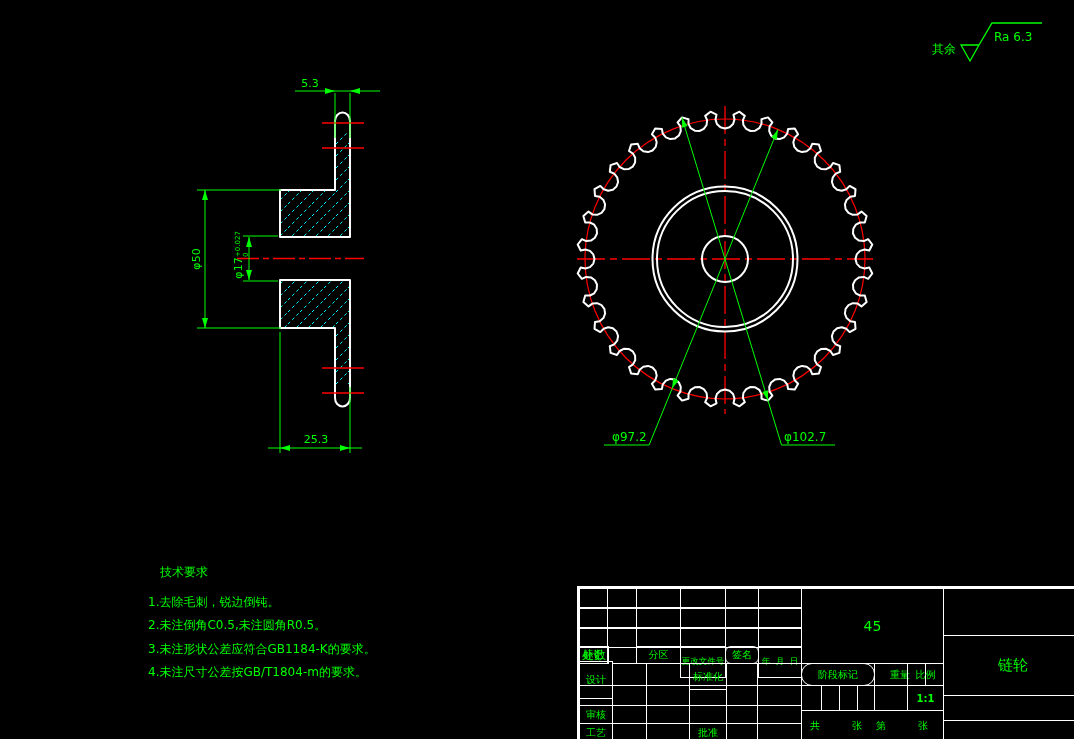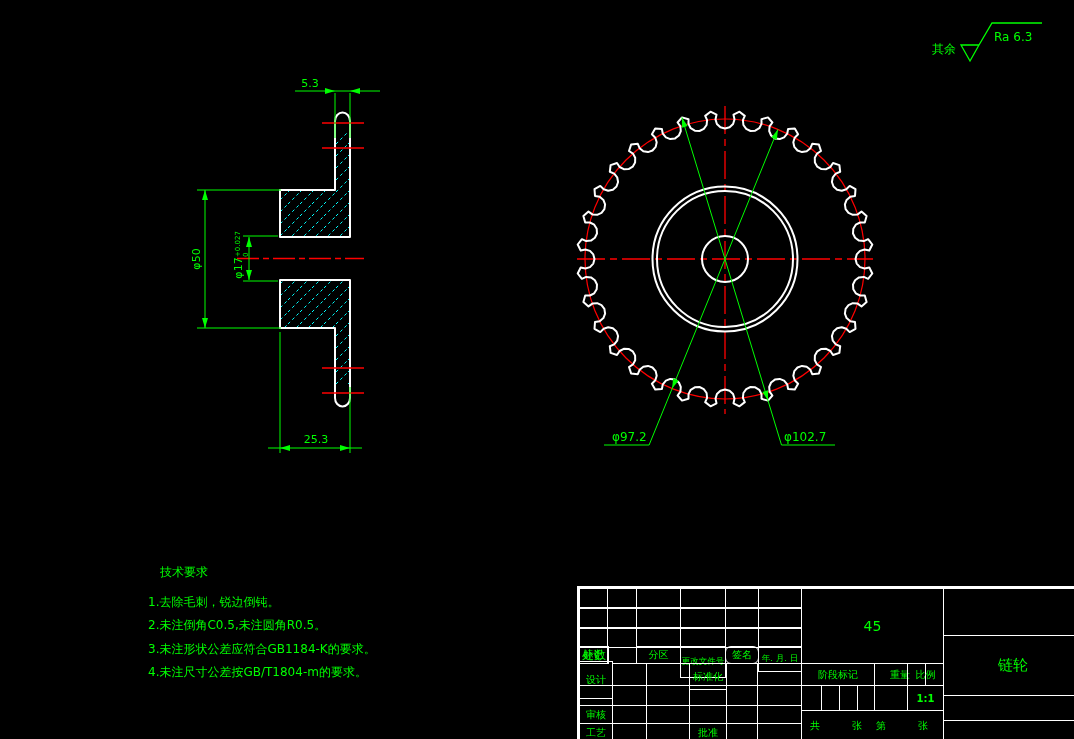--- a/index.html
+++ b/index.html
@@ -133,21 +133,21 @@
       <div class="tb-cell" style="left: 607px; top: 627px; width: 30px; height: 21px; font-size: 10px;"></div>
       <div class="tb-cell" style="left: 636px; top: 627px; width: 45px; height: 21px; font-size: 10px;"></div>
       <div class="tb-cell" style="left: 680px; top: 627px; width: 46px; height: 21px; font-size: 10px;"></div>
       <div class="tb-cell" style="left: 725px; top: 627px; width: 34px; height: 21px; font-size: 10px;"></div>
       <div class="tb-cell" style="left: 758px; top: 627px; width: 44px; height: 21px; font-size: 10px;"></div>
       <div class="tb-cell" style="left: 579px; top: 646px; width: 29px; height: 18px; font-size: 10px;">标记</div>
       <div class="tb-cell" style="left: 579px; top: 646px; width: 30px; height: 18px; font-size: 12px;">处数</div>
       <div class="tb-cell" style="left: 636px; top: 646px; width: 45px; height: 18px; font-size: 10px;">分区</div>
       <div class="tb-cell" style="left: 680px; top: 646px; width: 46px; height: 32px; font-size: 8.5px;">更改文件号</div>
       <div class="tb-cell" style="left: 725px; top: 646px; width: 34px; height: 18px; font-size: 10px; border-radius: 6px;">签名</div>
-      <div class="tb-cell" style="left: 758px; top: 646px; width: 44px; height: 26px; font-size: 8.5px;">年. 月. 日</div>
+      <div class="tb-cell" style="left: 758px; top: 646px; width: 44px; height: 32px; font-size: 8.5px;">年. 月. 日</div>
       <div class="tb-cell" style="left: 579px; top: 661px; width: 34px; height: 38px; font-size: 10px;">设计</div>
       <div class="tb-cell" style="left: 612px; top: 663px; width: 35px; height: 23px; font-size: 10px;"></div>
       <div class="tb-cell" style="left: 646px; top: 663px; width: 44px; height: 23px; font-size: 10px;"></div>
       <div class="tb-cell" style="left: 689px; top: 663px; width: 38px; height: 27px; font-size: 10px;">标准化</div>
       <div class="tb-cell" style="left: 726px; top: 663px; width: 32px; height: 23px; font-size: 10px;"></div>
       <div class="tb-cell" style="left: 757px; top: 663px; width: 45px; height: 23px; font-size: 10px;"></div>
       <div class="tb-cell" style="left: 579px; top: 685px; width: 34px; height: 21px; font-size: 10px;"></div>
       <div class="tb-cell" style="left: 612px; top: 685px; width: 35px; height: 21px; font-size: 10px;"></div>
       <div class="tb-cell" style="left: 646px; top: 685px; width: 44px; height: 21px; font-size: 10px;"></div>
       <div class="tb-cell" style="left: 689px; top: 685px; width: 38px; height: 21px; font-size: 10px;"></div>
@@ -159,21 +159,21 @@
       <div class="tb-cell" style="left: 689px; top: 705px; width: 38px; height: 19px; font-size: 10px;"></div>
       <div class="tb-cell" style="left: 726px; top: 705px; width: 32px; height: 19px; font-size: 10px;"></div>
       <div class="tb-cell" style="left: 757px; top: 705px; width: 45px; height: 19px; font-size: 10px;"></div>
       <div class="tb-cell" style="left: 579px; top: 723px; width: 34px; height: 20px; font-size: 10px;">工艺</div>
       <div class="tb-cell" style="left: 612px; top: 723px; width: 35px; height: 20px; font-size: 10px;"></div>
       <div class="tb-cell" style="left: 646px; top: 723px; width: 44px; height: 20px; font-size: 10px;"></div>
       <div class="tb-cell" style="left: 689px; top: 723px; width: 38px; height: 20px; font-size: 10px;">批准</div>
       <div class="tb-cell" style="left: 726px; top: 723px; width: 32px; height: 20px; font-size: 10px;"></div>
       <div class="tb-cell" style="left: 757px; top: 723px; width: 45px; height: 20px; font-size: 10px;"></div>
       <div class="tb-cell" style="left: 801px; top: 588px; width: 143px; height: 76px; font-size: 14px;">45</div>
-      <div class="tb-cell" style="left: 801px; top: 663px; width: 74px; height: 23px; font-size: 10px;">阶段标记</div>
+      <div class="tb-cell" style="left: 801px; top: 663px; width: 74px; height: 23px; font-size: 10px; border-radius: 11px;">阶段标记</div>
       <div class="tb-cell" style="left: 874px; top: 663px; width: 52px; height: 23px; font-size: 10px;">重量</div>
       <div class="tb-cell" style="left: 907px; top: 663px; width: 37px; height: 23px; font-size: 10px;">比例</div>
       <div class="tb-cell" style="left: 801px; top: 685px; width: 21px; height: 26px; font-size: 10px;"></div>
       <div class="tb-cell" style="left: 821px; top: 685px; width: 19px; height: 26px; font-size: 10px;"></div>
       <div class="tb-cell" style="left: 839px; top: 685px; width: 19px; height: 26px; font-size: 10px;"></div>
       <div class="tb-cell" style="left: 857px; top: 685px; width: 18px; height: 26px; font-size: 10px;"></div>
       <div class="tb-cell" style="left: 874px; top: 685px; width: 34px; height: 26px; font-size: 10px;"></div>
       <div class="tb-cell" style="left: 907px; top: 685px; width: 37px; height: 26px; font-size: 10px; font-weight: bold;">1:1</div>
       <div class="tb-cell" style="left: 801px; top: 710px; width: 143px; height: 32px; font-size: 10px;">
         <span class="tb-sheet-span" style="left: 8px;">共</span>

